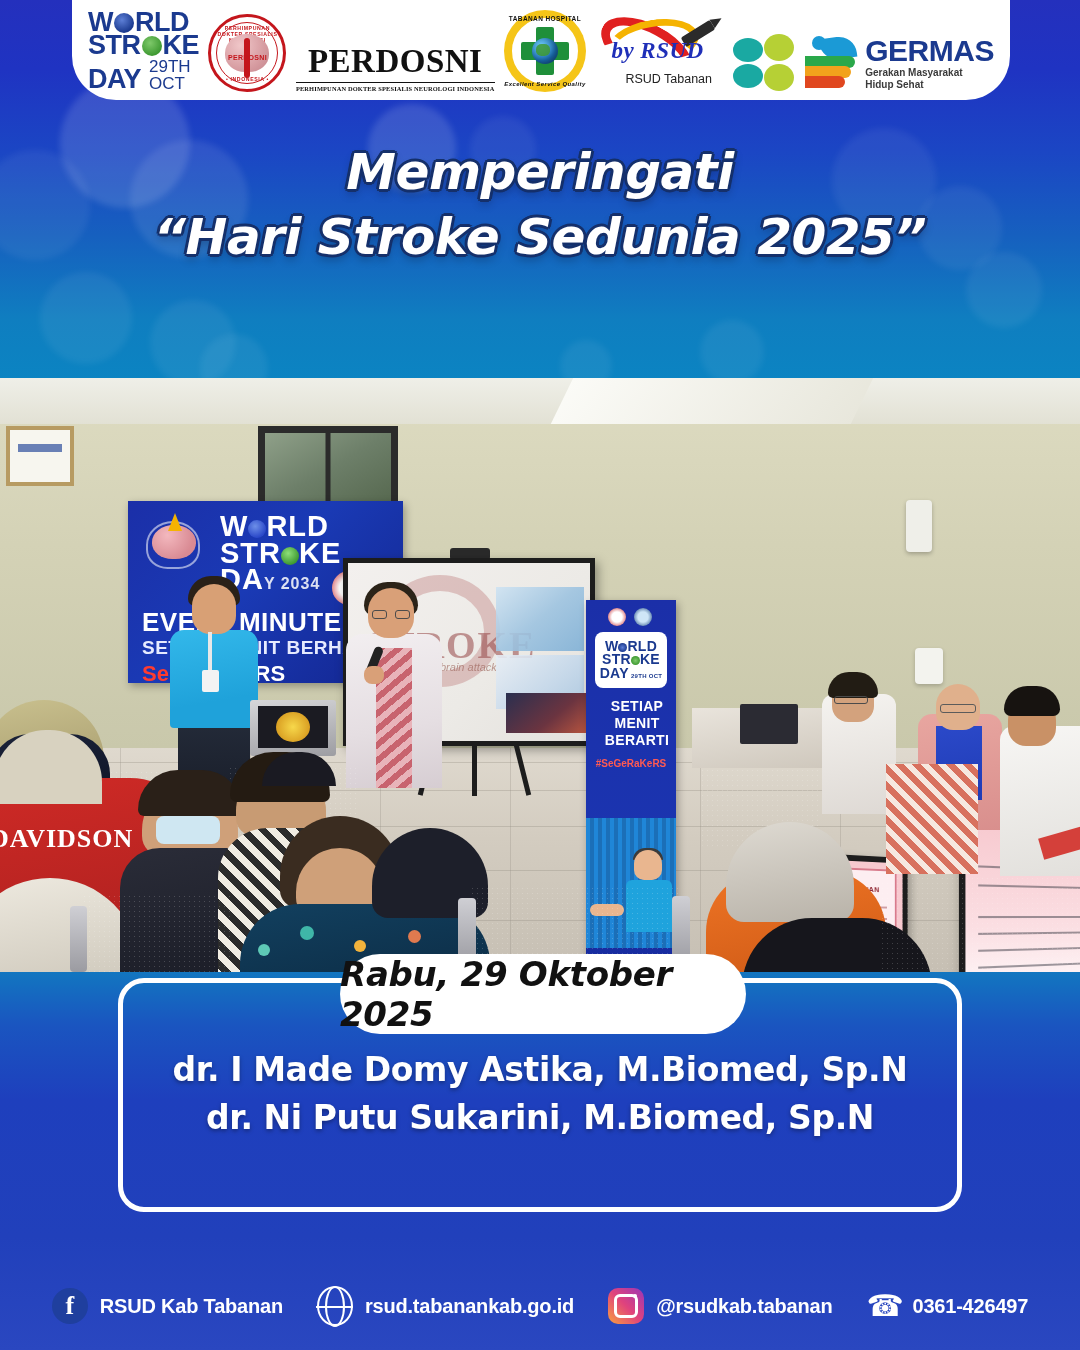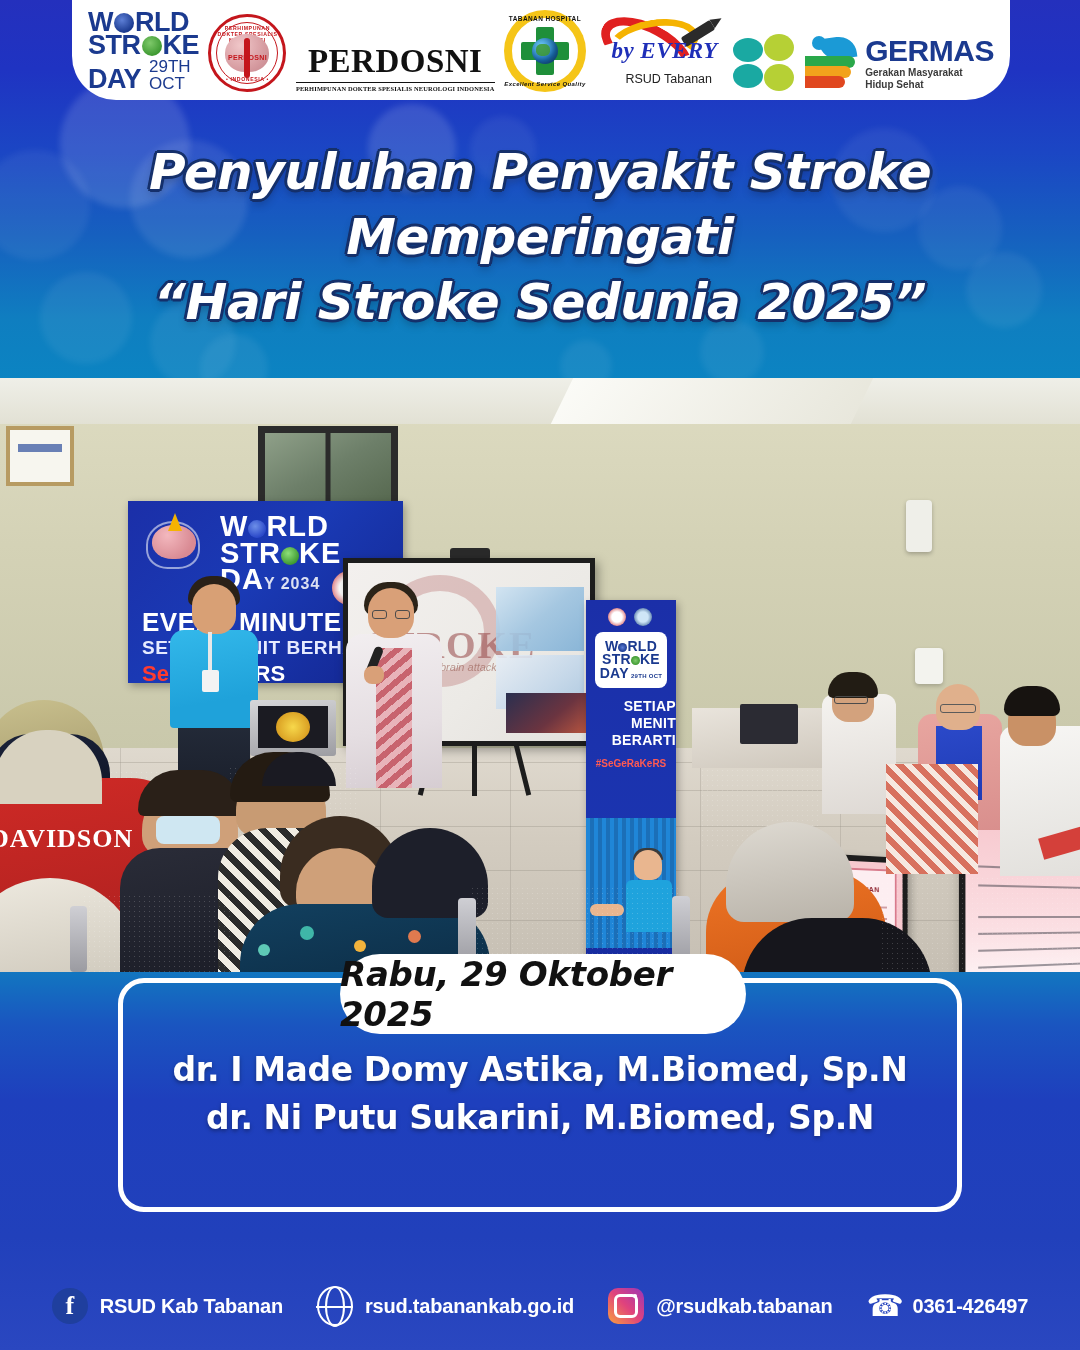--- a/index.html
+++ b/index.html
@@ -478,21 +478,21 @@
     position:absolute; left: 9px; top: 32px; width: 72px; height: 56px;
     background:#fff; border-radius: 8px;
     display:flex; flex-direction:column; align-items:center; justify-content:center;
     color:#1b3a8f; font-weight:900; font-size:14px; line-height:.95; letter-spacing:.3px;
   }
   .ru-wsd .dot{ display:inline-block;width:9px;height:9px;border-radius:50%;
     background:radial-gradient(circle,#5d7fd6 0%,#1b3a8f 70%); position:relative; top:1px;}
   .ru-wsd .dot.g{ background:radial-gradient(circle,#7ec96a 0%,#3f9a32 70%); }
   .ru-wsd .oct{ font-size:6px; margin-left:2px; }
   .ru-txt {
-    position:absolute; left:12px; right:0; top: 98px; text-align:right;
+    position:absolute; left:12px; right:0; top: 98px; text-align:center;
     color:#fff; font-weight:800; font-size:14px; line-height:1.22; letter-spacing:.3px;
   }
   .ru-tag {
     position:absolute; left:0; right:0; top: 158px; text-align:center;
     color:#ff5a52; font-weight:800; font-size:10px;
   }
   .ru-art {
     position:absolute; left:0; bottom: 42px; width:100%; height: 130px;
     background: repeating-linear-gradient(90deg,#1f86d8 0 4px, #1b6fb8 4px 8px);
   }
@@ -722,21 +722,21 @@
         <div class="tab-globe"></div>
         <div class="tab-arc bot">Excellent Service Quality</div>
       </div>
     </div>
 
     <div class="logo">
       <div class="pkrs">
         <div class="swoosh"></div>
         <div class="swoosh2"></div>
         <div class="pencil"></div>
-        <div class="txt">by EVERY</div>
+        <div class="txt">by RSUD</div>
         <div class="sub">RSUD Tabanan</div>
       </div>
     </div>
 
     <div class="logo kemenkes">
       <div class="kem-flower">
         <span class="kem-p1"></span>
           <span class="kem-p2"></span>
         <span class="kem-p3"></span>
           <span class="kem-p4"></span>
@@ -755,21 +755,20 @@
         <div class="g-big">GERMAS</div>
         <div class="g-sub">
           <div>Gerakan Masyarakat</div>
           <div>Hidup Sehat</div>
         </div>
       </div>
     </div>
   </div>
 
   <div class="title-block">
-    <div class="title-line">Penyuluhan Penyakit Stroke</div>
     <div class="title-line">Memperingati</div>
     <div class="title-line">“Hari Stroke Sedunia 2025”</div>
   </div>
 
   <div class="photo">
     <div class="wall"></div>
     <div class="ceiling"></div>
     <div class="floor">
       <i style="top:14px;"></i>
         <i style="top:42px;"></i>

